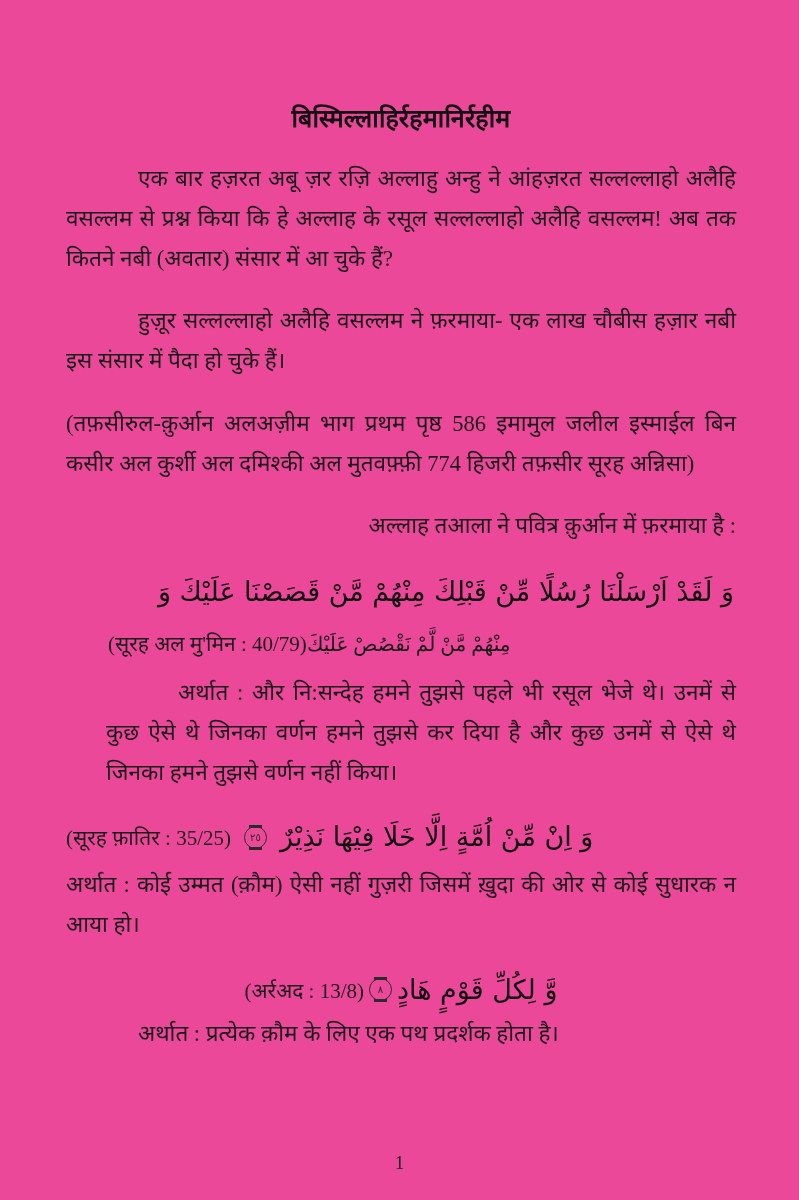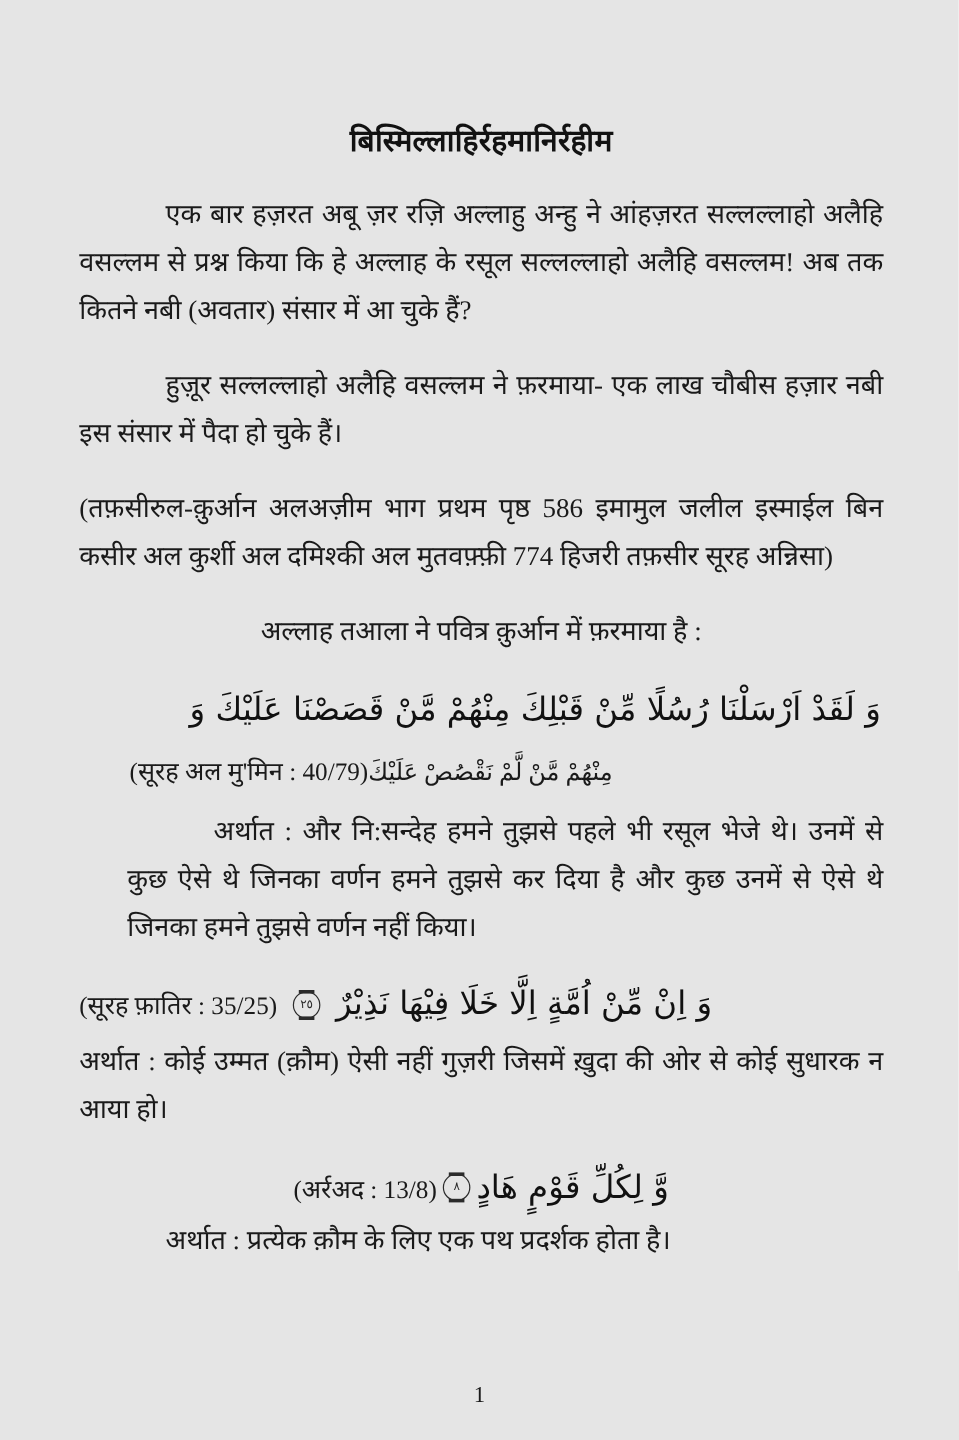--- a/index.html
+++ b/index.html
@@ -4,21 +4,21 @@
 <style>
   html, body {
     margin: 0;
     padding: 0;
     background: #ffffff;
   }
   .page {
     position: relative;
     width: 799px;
     height: 1200px;
-    background: #e5e5e5;
+    background: #ec4899;
     margin: 0 auto;
     overflow: hidden;
     font-family: "Liberation Serif", "DejaVu Serif", serif;
     color: #1a1a1a;
   }
   .content {
     position: absolute;
     left: 66px;
     top: 0;
     width: 670px;
@@ -52,21 +52,21 @@
     text-align: justify;
     text-justify: inter-word;
     color: #1a1a1a;
   }
   .para.indent {
     text-indent: 72px;
   }
   .p-first { margin-top: 26px; }
   .p-second { margin-top: 22px; }
   .p-citation { margin-top: 18px; text-align: justify; }
-  .p-intro { margin-top: 14px; text-align: center; }
+  .p-intro { margin-top: 14px; text-align: right; }
   .p-trans { margin-top: 6px; margin-left: 40px; }
   .p-trans2 { margin-top: 6px; }
   .p-trans3 { margin-top: 2px; text-align: left; }
   .justify-none { text-align-last: left; }
 
   
   .ayah-line {
     font-family: "DejaVu Sans", "Liberation Sans", sans-serif;
     direction: rtl;
     unicode-bidi: isolate;

